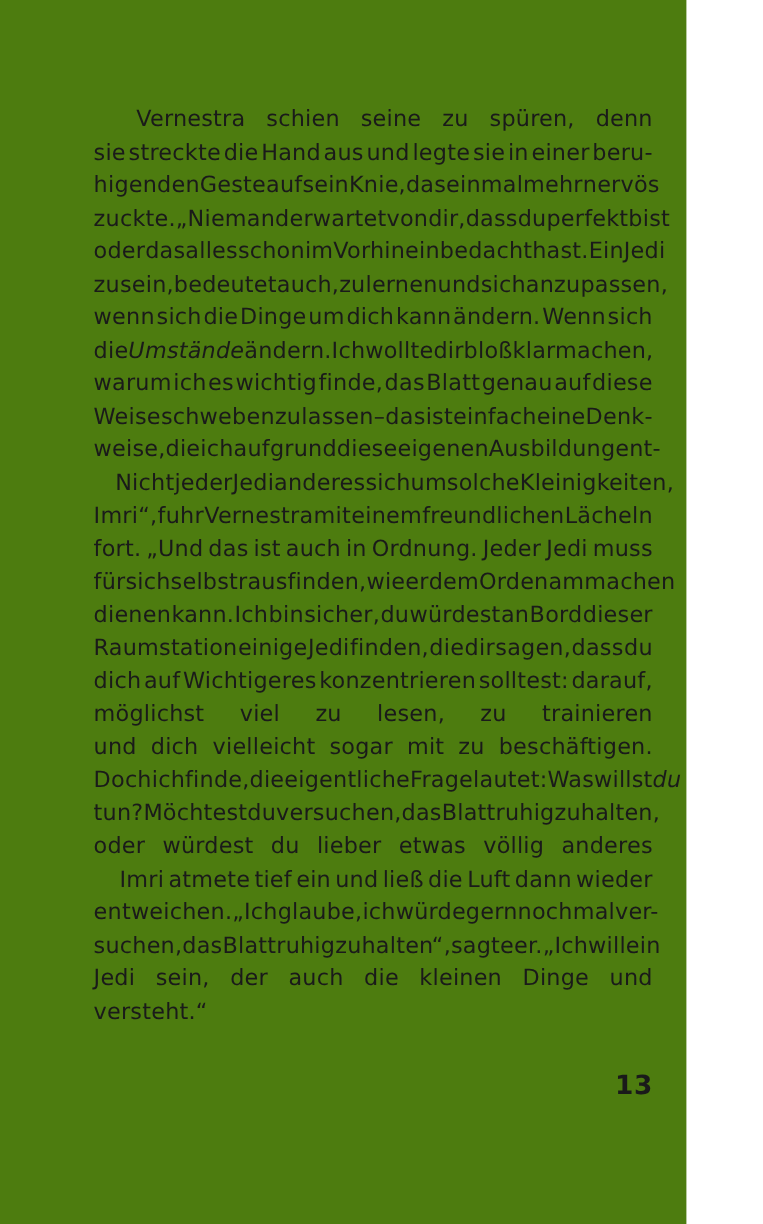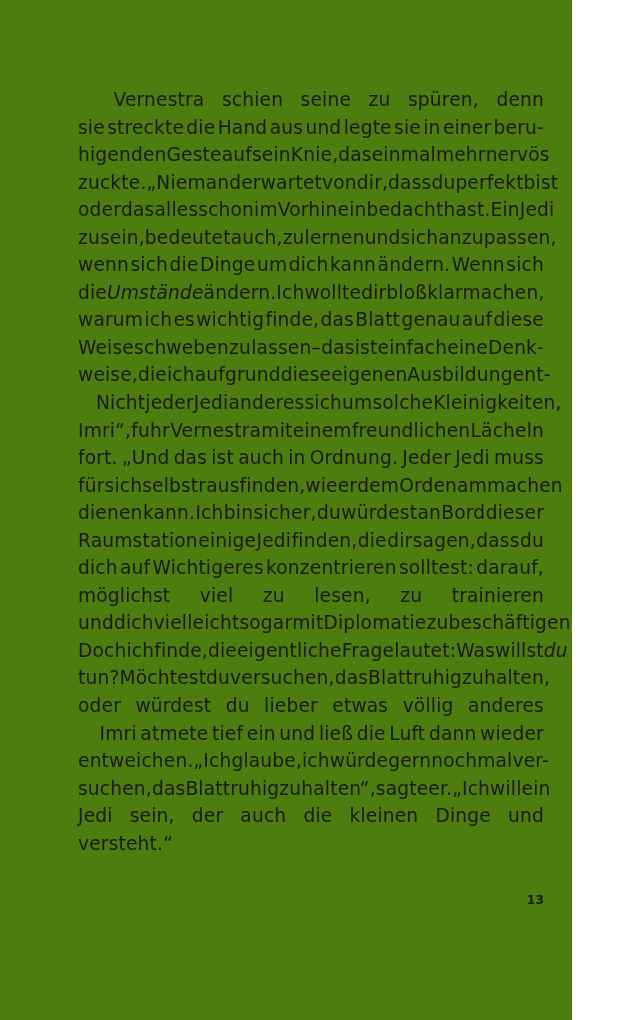--- a/index.html
+++ b/index.html
@@ -65,21 +65,21 @@
   .line .it {
     font-style: italic;
   }
 
   .folio {
     position: absolute;
     left: 78px;
     top: 893px;
     width: 466px;
     text-align: right;
-    font-size: 12px;
+    font-size: 22px;
     font-weight: bold;
     color: #1a1a1a;
     letter-spacing: 0.02em;
   }
 </style>
 </head>
 <body>
 
 <div class="page">
 
@@ -96,21 +96,21 @@
       <div class="line justify"><span class="w">Weise</span><span class="w">schweben</span><span class="w">zu</span><span class="w">lassen</span><span class="w">–</span><span class="w">das</span><span class="w">ist</span><span class="w">einfach</span><span class="w">eine</span><span class="w">Denk-</span></div>
       <div class="line justify"><span class="w">weise,</span><span class="w">die</span><span class="w">ich</span><span class="w">aufgrund</span><span class="w">diese</span><span class="w">eigenen</span><span class="w">Ausbildung</span><span class="w">ent-</span></div>
       <div class="line justify indent"><span class="lead-space"></span><span class="w">Nicht</span><span class="w">jeder</span><span class="w">Jedi</span><span class="w">anderes</span><span class="w">sich</span><span class="w">um</span><span class="w">solche</span><span class="w">Kleinigkeiten,</span></div>
       <div class="line justify"><span class="w">Imri“,</span><span class="w">fuhr</span><span class="w">Vernestra</span><span class="w">mit</span><span class="w">einem</span><span class="w">freundlichen</span><span class="w">Lächeln</span></div>
       <div class="line justify"><span class="w">fort.</span><span class="w">„Und</span><span class="w">das</span><span class="w">ist</span><span class="w">auch</span><span class="w">in</span><span class="w">Ordnung.</span><span class="w">Jeder</span><span class="w">Jedi</span><span class="w">muss</span></div>
       <div class="line justify"><span class="w">für</span><span class="w">sich</span><span class="w">selbst</span><span class="w">rausfinden,</span><span class="w">wie</span><span class="w">er</span><span class="w">dem</span><span class="w">Orden</span><span class="w">am</span><span class="w">machen</span></div>
       <div class="line justify"><span class="w">dienen</span><span class="w">kann.</span><span class="w">Ich</span><span class="w">bin</span><span class="w">sicher,</span><span class="w">du</span><span class="w">würdest</span><span class="w">an</span><span class="w">Bord</span><span class="w">dieser</span></div>
       <div class="line justify"><span class="w">Raumstation</span><span class="w">einige</span><span class="w">Jedi</span><span class="w">finden,</span><span class="w">die</span><span class="w">dir</span><span class="w">sagen,</span><span class="w">dass</span><span class="w">du</span></div>
       <div class="line justify"><span class="w">dich</span><span class="w">auf</span><span class="w">Wichtigeres</span><span class="w">konzentrieren</span><span class="w">solltest:</span><span class="w">darauf,</span></div>
       <div class="line justify"><span class="w">möglichst</span><span class="w">viel</span><span class="w">zu</span><span class="w">lesen,</span><span class="w">zu</span><span class="w">trainieren</span></div>
-      <div class="line justify"><span class="w">und</span><span class="w">dich</span><span class="w">vielleicht</span><span class="w">sogar</span><span class="w">mit</span><span class="w">Diplomatie</span><span class="w">zu</span><span class="w">beschäftigen.</span></div>
+      <div class="line justify"><span class="w">und</span><span class="w">dich</span><span class="w">vielleicht</span><span class="w">sogar</span><span class="w">mit</span><span class="w">zu</span><span class="w">beschäftigen.</span></div>
       <div class="line justify"><span class="w">Doch</span><span class="w">ich</span><span class="w">finde,</span><span class="w">die</span><span class="w">eigentliche</span><span class="w">Frage</span><span class="w">lautet:</span><span class="w">Was</span><span class="w">willst</span><span class="w it">du</span></div>
       <div class="line justify"><span class="w">tun?</span><span class="w">Möchtest</span><span class="w">du</span><span class="w">versuchen,</span><span class="w">das</span><span class="w">Blatt</span><span class="w">ruhig</span><span class="w">zu</span><span class="w">halten,</span></div>
       <div class="line justify"><span class="w">oder</span><span class="w">würdest</span><span class="w">du</span><span class="w">lieber</span><span class="w">etwas</span><span class="w">völlig</span><span class="w">anderes</span></div>
       <div class="line justify indent"><span class="lead-space"></span><span class="w">Imri</span><span class="w">atmete</span><span class="w">tief</span><span class="w">ein</span><span class="w">und</span><span class="w">ließ</span><span class="w">die</span><span class="w">Luft</span><span class="w">dann</span><span class="w">wieder</span></div>
       <div class="line justify"><span class="w">entweichen.</span><span class="w">„Ich</span><span class="w">glaube,</span><span class="w">ich</span><span class="w">würde</span><span class="w">gern</span><span class="w">noch</span><span class="w">mal</span><span class="w">ver-</span></div>
       <div class="line justify"><span class="w">suchen,</span><span class="w">das</span><span class="w">Blatt</span><span class="w">ruhig</span><span class="w">zu</span><span class="w">halten“,</span><span class="w">sagte</span><span class="w">er.</span><span class="w">„Ich</span><span class="w">will</span><span class="w">ein</span></div>
       <div class="line justify"><span class="w">Jedi</span><span class="w">sein,</span><span class="w">der</span><span class="w">auch</span><span class="w">die</span><span class="w">kleinen</span><span class="w">Dinge</span><span class="w">und</span></div>
       <div class="line ragged"><span class="w">versteht.“</span></div>
     </div>
 

